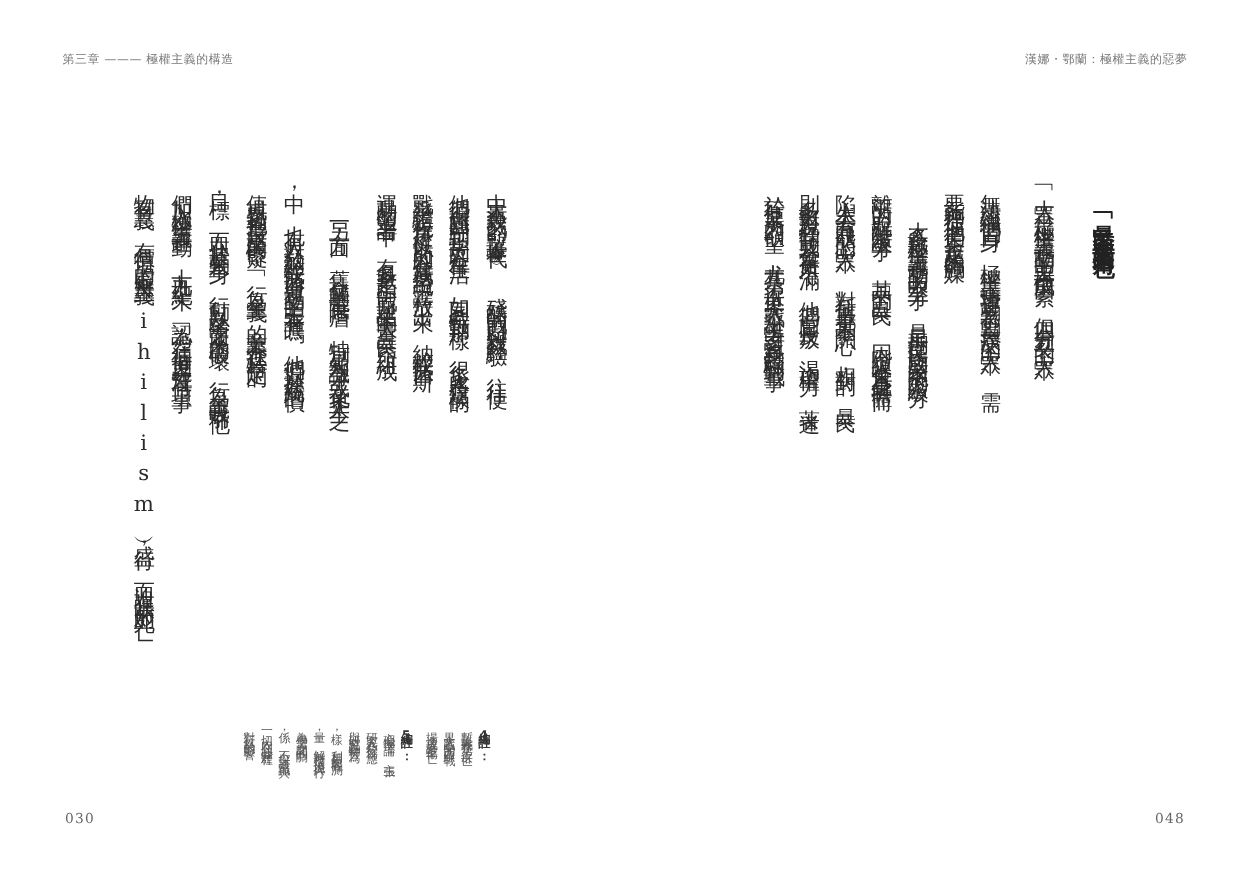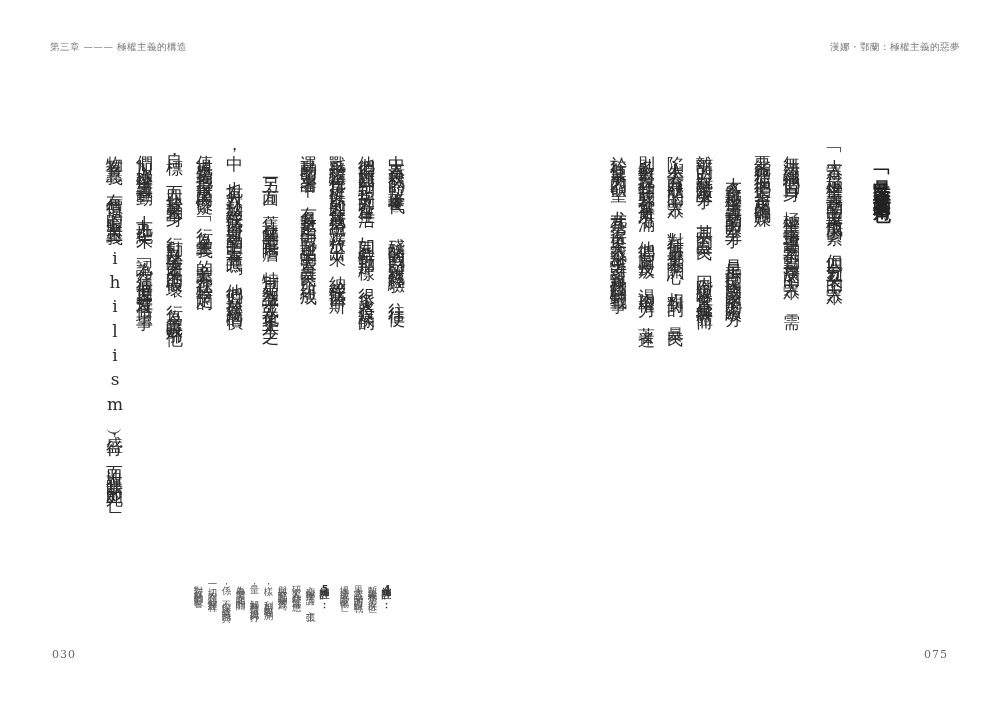--- a/index.html
+++ b/index.html
@@ -4,21 +4,21 @@
 <style>
   html, body { margin: 0; padding: 0; background: #ffffff; }
   body { width: 1000px; height: 709px; position: relative; overflow: hidden;
          font-family: "DejaVu Serif", "Liberation Serif", serif; color: #2a2a2a; }
   .page { position: absolute; top: 0; height: 517px; width: 500px; }
   .page-left { left: 0; }
   .page-right { left: 500px; }
   .running-head { position: absolute; top: 41px; font-family: "DejaVu Sans", "Liberation Sans", sans-serif;
                   font-size: 9.5px; color: #777; letter-spacing: 0.5px; white-space: nowrap; }
   .page-left .running-head { left: 50px; }
-  .page-right .running-head { right: 40px; margin-left: 16px; }
+  .page-right .running-head { right: 50px; margin-left: 16px; }
   .folio { position: absolute; top: 648px; font-size: 11px; color: #666; letter-spacing: 1px; }
   .page-left .folio { left: 52px; }
   .page-right .folio { right: 52px; }
 
   .col { position: absolute; top: 142px; writing-mode: vertical-rl; text-orientation: upright;
          font-size: 17px; line-height: 1; letter-spacing: 4.3px; white-space: nowrap; color: #2b2b2b; }
   .col.indent { top: 164px; }
   .heading { position: absolute; top: 163px; left: 370px; writing-mode: vertical-rl; text-orientation: upright;
              font-family: "DejaVu Sans", "Liberation Sans", sans-serif; font-weight: bold;
              font-size: 18px; letter-spacing: 3px; color: #222; white-space: nowrap; }
@@ -38,21 +38,21 @@
 
   <div class="col" style="left:326px">「大眾」是極權主義運動的主要構成因素，但四分五裂的「大眾」</div>
   <div class="col" style="left:283px">無法組織他們自身。極權主義這項運動為了動員廣泛的「大眾」，需</div>
   <div class="col" style="left:254px">要能夠促使他們集合起來的觸媒。</div>
   <div class="col indent" style="left:225px">大多數極權主義運動的中堅分子，是早期從民族國家中的階級分</div>
   <div class="col" style="left:196px">離出的「脫離階級分子」，其中的「暴民」。因階級社會本身解體而</div>
   <div class="col" style="left:167px">陷入失去方向狀態的「大眾」，對任何事都毫不關心，相對的，暴民</div>
   <div class="col" style="left:138px">則多數對現存體制或社會有所不滿，他們意圖反叛、渴望權力，著迷</div>
   <div class="col" style="left:110px">於行使暴力的欲望。尤其第一次世界大戰誕生出許多親身體驗到戰事</div>
 
-  <div class="folio">075</div>
+  <div class="folio">048</div>
 </div>
 
 <div class="page page-left">
   <div class="running-head">第三章 ——— 極權主義的構造</div>
 
   <div class="col" style="left:388px">
     <span>中大量殺戮的「塹壕世代」</span><span class="ann">（編註4）</span><span>，殘酷的戰鬥與殺戮經驗，往往使</span>
   </div>
   <div class="col" style="left:358px">他們很難回歸到正常的社會生活。如同希特勒那樣，很多人將這樣的</div>
   <div class="col" style="left:329px">戰爭經驗視作是從以前的社會或傳統中「釋放」出來。納粹或法西斯</div>

